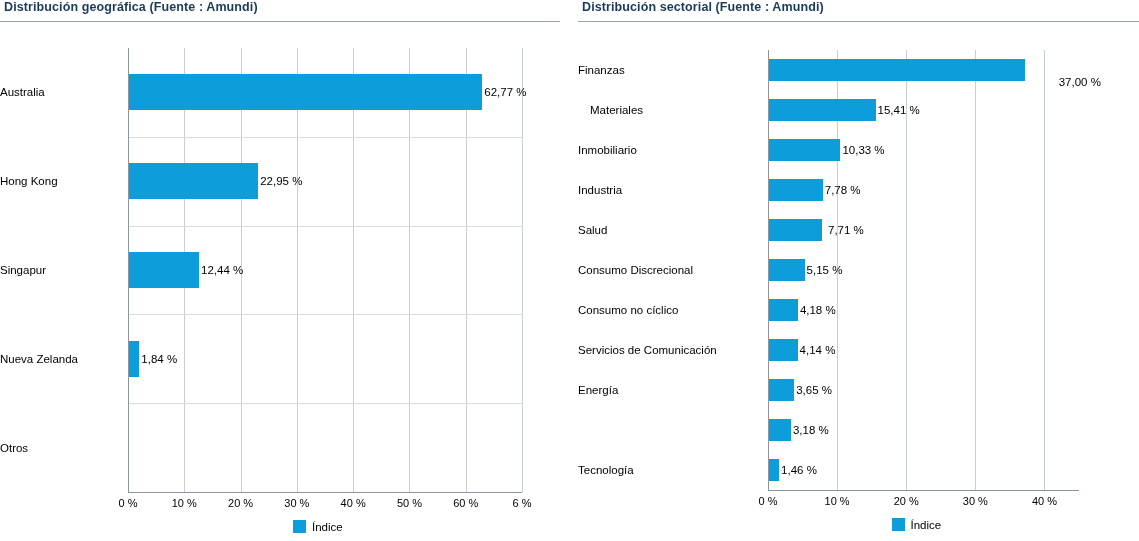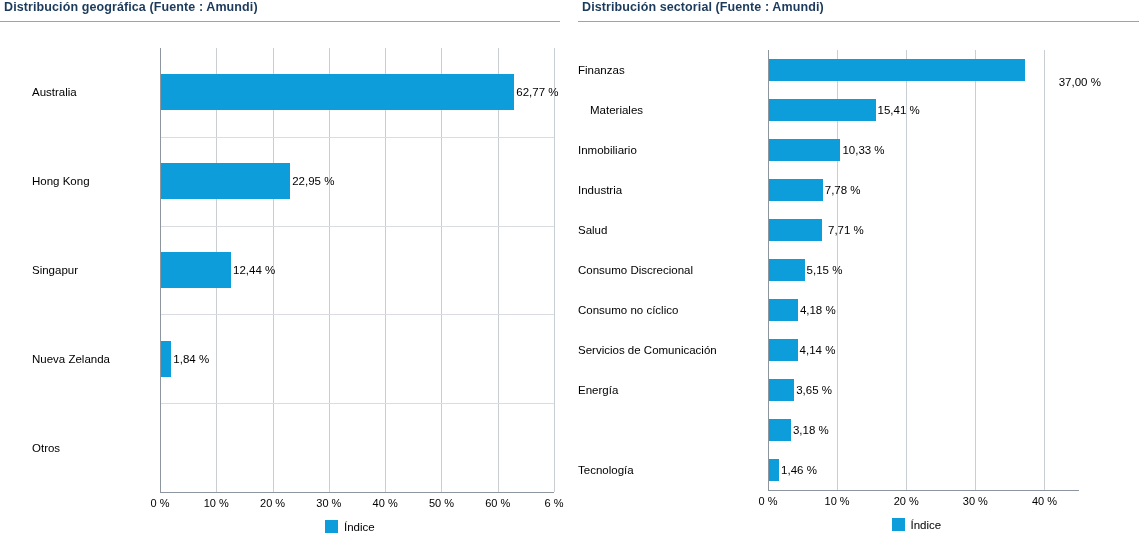--- a/index.html
+++ b/index.html
@@ -128,21 +128,21 @@
 </style>
 </head>
 <body>
 
 <div class="page">
 
   <div class="panel" id="panel-geo">
     <div class="panel-title">Distribución geográfica (Fuente : Amundi)</div>
     <div class="title-rule"></div>
     <div class="plot-wrap" id="plot-geo">
-        <div class="chart" style="position: relative; width: 560px; height: 510px; margin-left: 32px;">
+        <div class="chart" style="position: relative; width: 560px; height: 510px;">
           <div class="grid" style="left: 128px; width: 394px; top: 26px; height: 444px; bottom: auto;">
             <div class="vline" style="left: 56.2857px;"></div>
             <div class="vline" style="left: 112.571px;"></div>
             <div class="vline" style="left: 168.857px;"></div>
             <div class="vline" style="left: 225.143px;"></div>
             <div class="vline" style="left: 281.429px;"></div>
             <div class="vline" style="left: 337.714px;"></div>
             <div class="vline" style="left: 394px;"></div>
             <div class="hline" style="top: 88.8px;"></div>
             <div class="hline" style="top: 177.6px;"></div>

